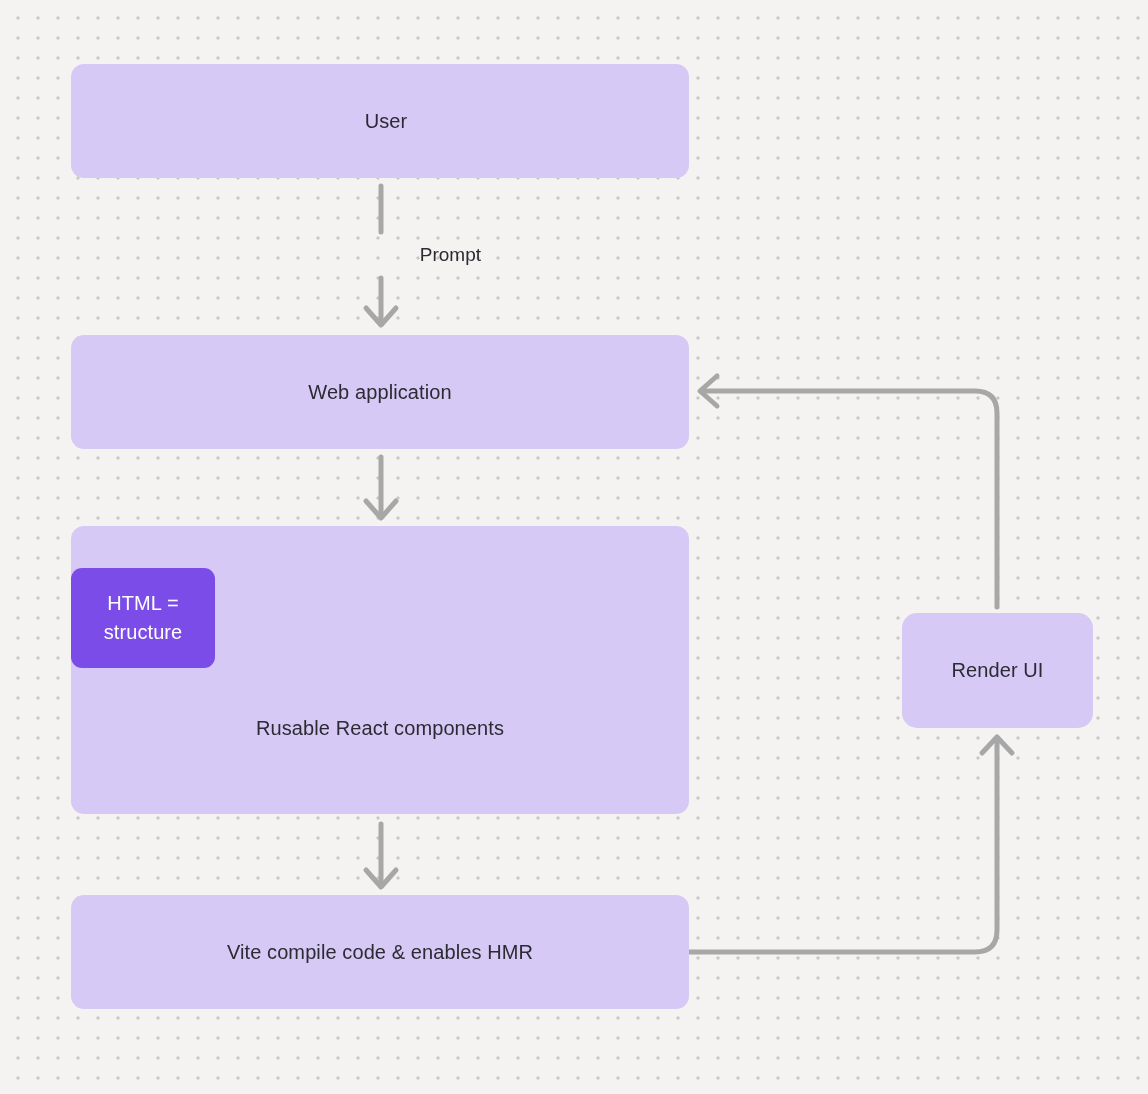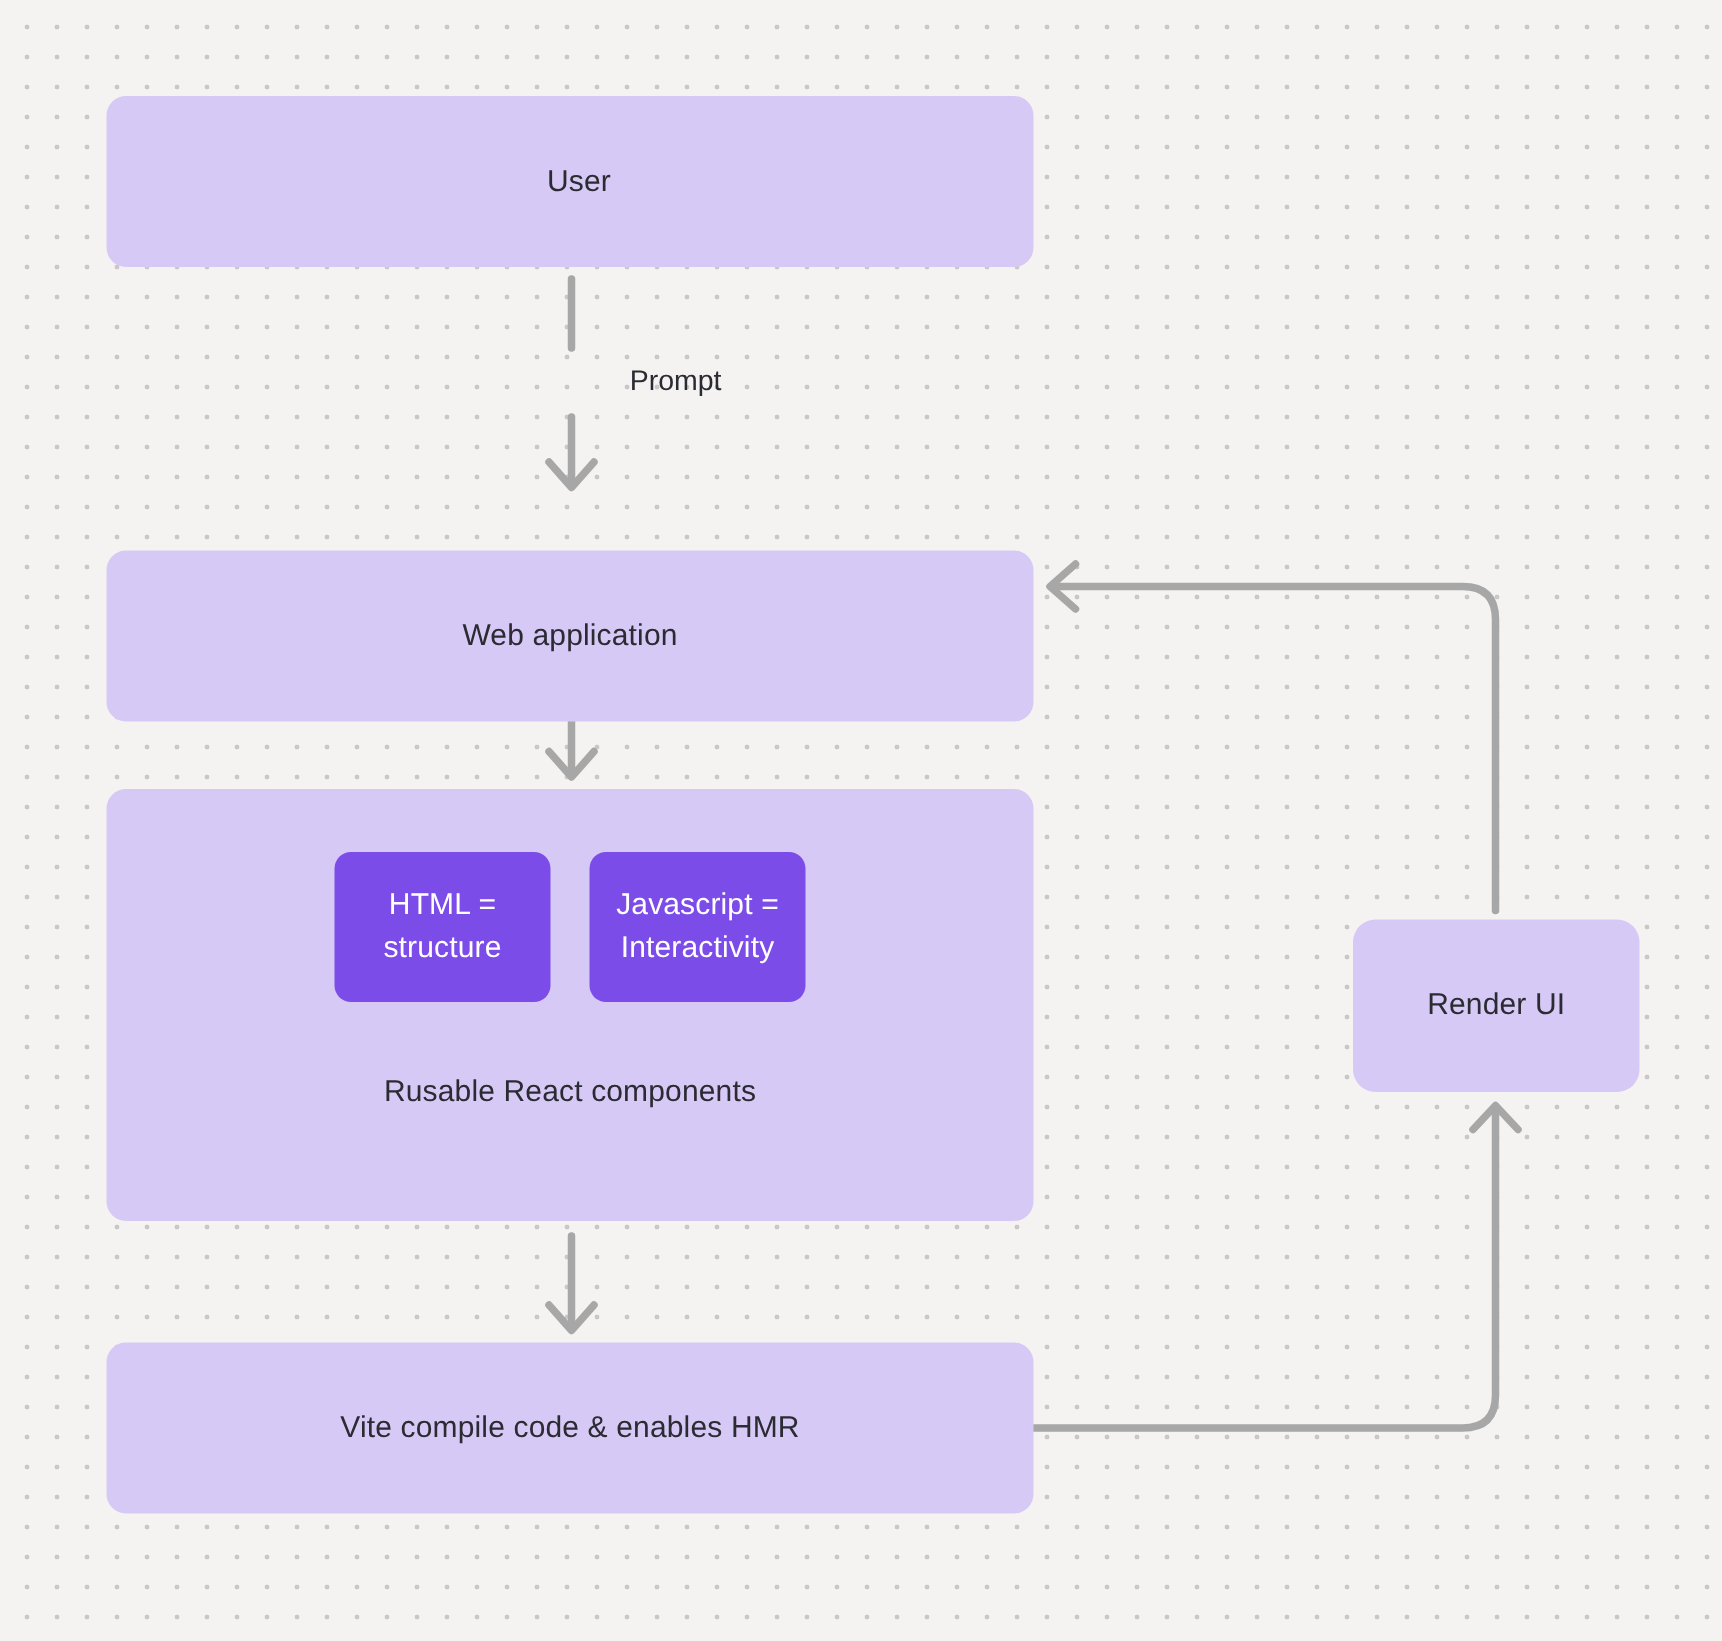--- a/index.html
+++ b/index.html
@@ -43,31 +43,32 @@
     border-radius: 13px;
     display: flex;
     align-items: center;
     justify-content: center;
     color: var(--node-text);
     font-size: 20px;
     letter-spacing: 0.1px;
     z-index: 2;
   }
   .node--user            { left: 71px;  top: 64px;  width: 618px; height: 114px; padding-left: 12px; }
-  .node--web-application { left: 71px;  top: 335px; width: 618px; height: 114px; margin-top: 32px; }
+  .node--web-application { left: 71px;  top: 335px; width: 618px; height: 114px; }
   .node--group           { left: 71px;  top: 526px; width: 618px; height: 288px; align-items: flex-start; }
   .node--vite            { left: 71px;  top: 895px; width: 618px; height: 114px; }
   .node--render-ui       { left: 902px; top: 613px; width: 191px; height: 115px; border-radius: 15px; }
   .chip-row {
     position: absolute;
     left: 0; top: 42px;
     width: 100%;
     display: flex;
     justify-content: center;
     gap: 26px;
+    flex-direction: column;
   }
   .chip {
     width: 144px; height: 100px;
     background: var(--chip-fill);
     color: var(--chip-text);
     border-radius: 11px;
     display: flex;
     align-items: center;
     justify-content: center;
     text-align: center;
@@ -126,24 +127,20 @@
   <div class="node node--web-application">
     <span>Web application</span>
   </div>
 
   <div class="node node--group">
     <div class="chip-row">
       <div class="chip">
         <span>HTML =
 structure</span>
       </div>
-      <div class="chip">
-        <span>Javascript =
-Interactivity</span>
-      </div>
     </div>
     <div class="group-label">Rusable React components</div>
   </div>
 
   <div class="node node--vite">
     <span>Vite compile code &amp; enables HMR</span>
   </div>
 
   <div class="node node--render-ui">
     <span>Render UI</span>

